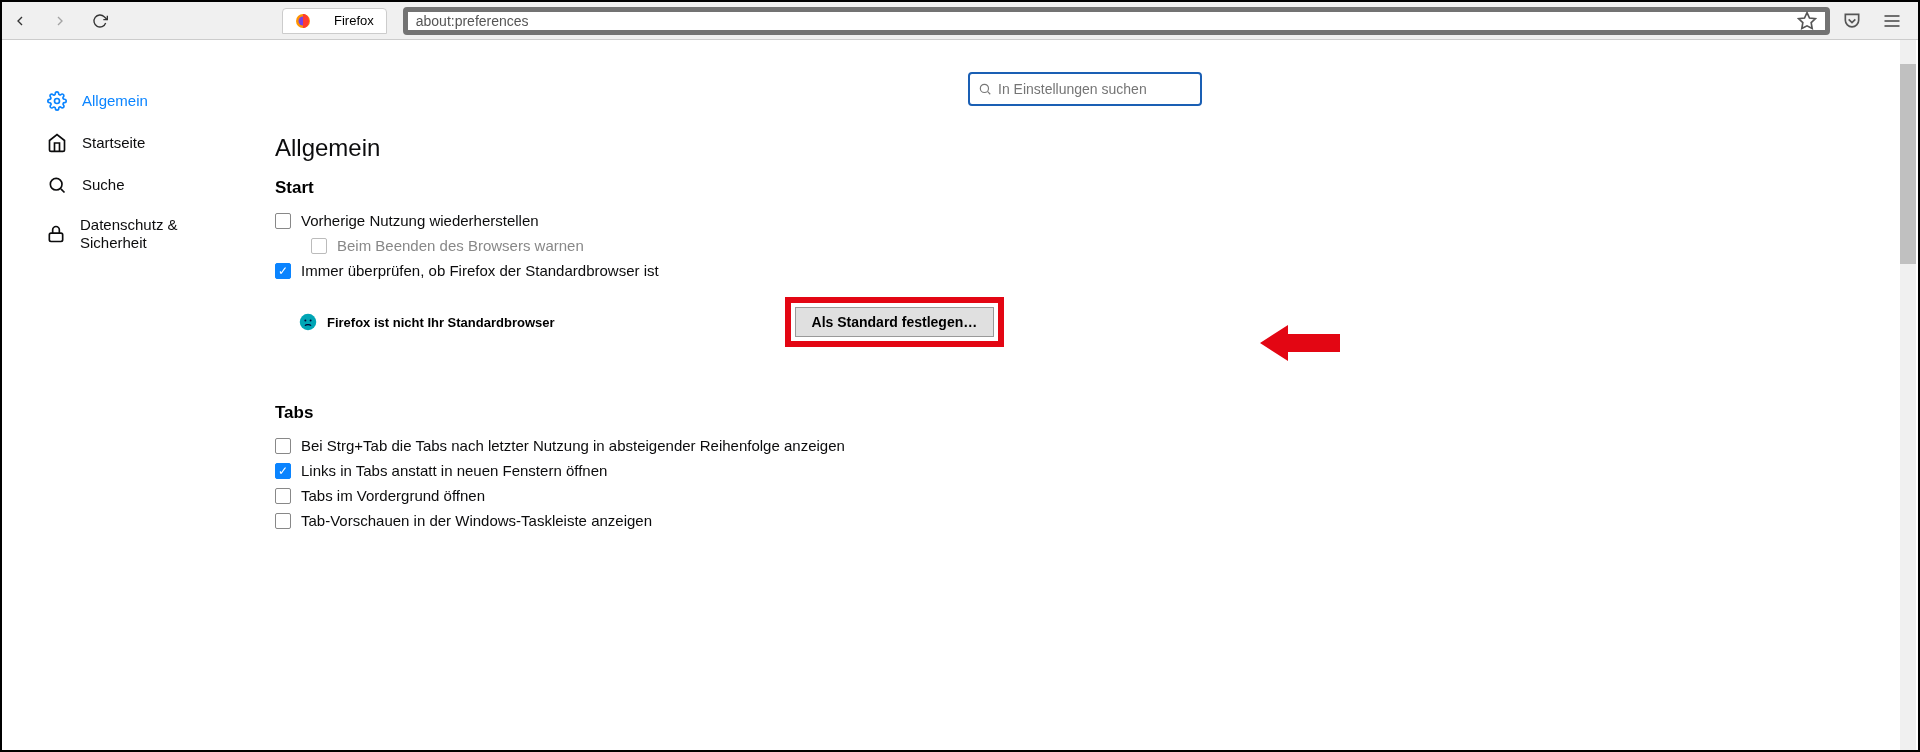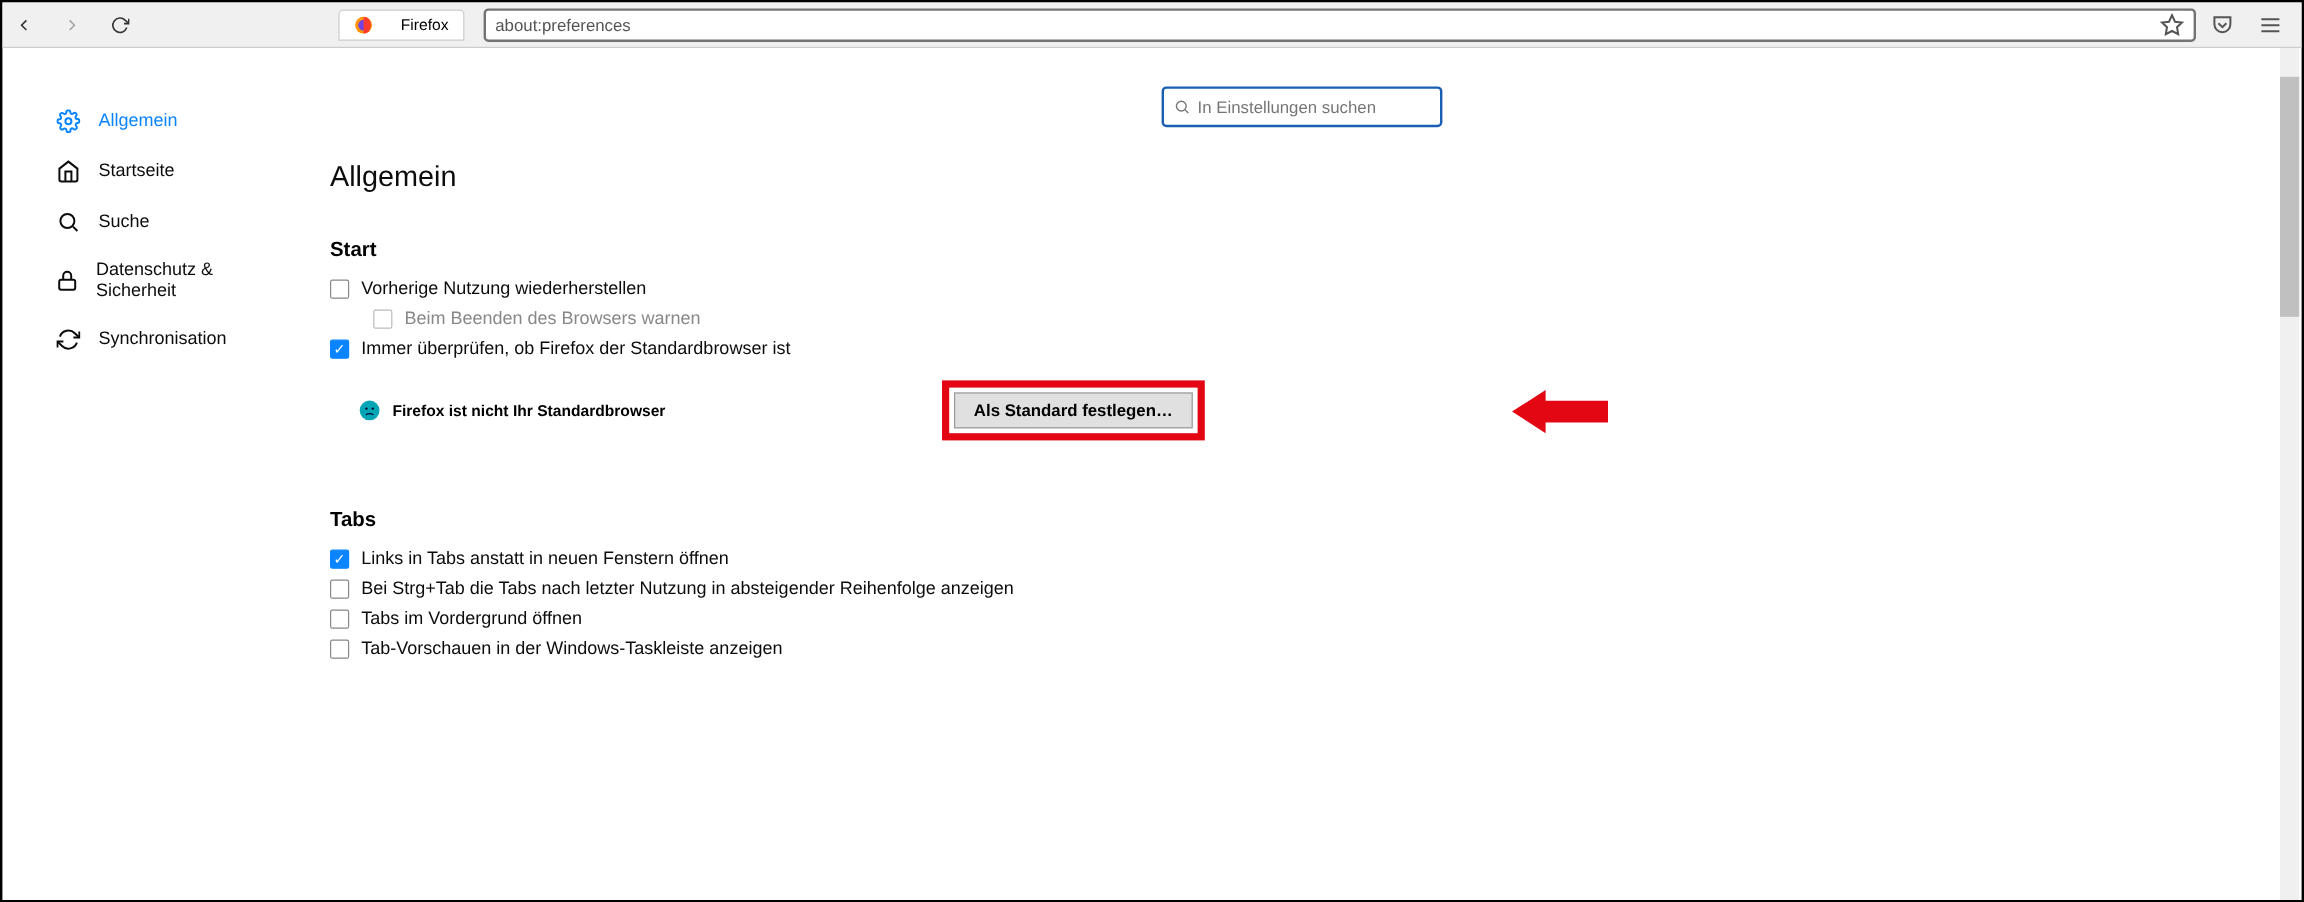--- a/index.html
+++ b/index.html
@@ -5,21 +5,21 @@
 * { margin: 0; padding: 0; box-sizing: border-box; font-family: "Segoe UI", Arial, sans-serif; }
 body { width: 1920px; height: 752px; background: #fff; border: 2px solid #000; overflow: hidden; }
 
 
 .toolbar { height: 38px; background: #f0f0f0; border-bottom: 1px solid #ccc; display: flex; align-items: center; padding: 0 8px; gap: 12px; }
 .nav-btns { display: flex; gap: 20px; align-items: center; }
 .nav-btn { width: 20px; height: 20px; display: flex; align-items: center; justify-content: center; color: #333; cursor: pointer; }
 .nav-btn svg { width: 16px; height: 16px; }
 .tab { background: #fff; border: 1px solid #ccc; border-radius: 4px 4px 0 0; padding: 4px 12px; display: flex; align-items: center; gap: 23px; font-size: 13px; margin-left: 160px; }
 .ff-logo { width: 16px; height: 16px; }
-.urlbar { flex: 1; height: 28px; background: #fff; border: 2px solid #737373; border-radius: 4px; display: flex; align-items: center; padding: 0 8px; font-size: 14px; color: #555; margin-left: 4px; }
+.urlbar { flex: 1; height: 28px; background: #fff; border: 5px solid #737373; border-radius: 4px; display: flex; align-items: center; padding: 0 8px; font-size: 14px; color: #555; margin-left: 4px; }
 .url-text { flex: 1; }
 .star-icon, .pocket-icon, .menu-icon { width: 20px; height: 20px; color: #555; display:flex; align-items:center; justify-content:center; }
 .right-icons { display: flex; gap: 20px; padding-right: 8px; align-items:center; }
 
 
 .main { display: flex; height: calc(100% - 38px); position: relative; }
 .scrollbar-track { position: absolute; right: 2px; top: 0; width: 16px; height: 100%; background: #f0f0f0; }
 .scrollbar-thumb { position: absolute; right: 2px; top: 24px; width: 16px; height: 200px; background: #c0c0c0; }
 
 .sidebar { width: 225px; padding: 40px 0 0 44px; }
@@ -29,21 +29,21 @@
 .side-item .ico svg { width: 20px; height: 20px; }
 .side-item .lbl-wrap { line-height: 1.2; }
 
 .content { flex: 1; padding: 26px 0 40px 48px; position: relative; }
 .search-wrap { display:flex; justify-content:center; width: 730px; margin-left: auto; margin-right: auto; position: absolute; left: 493px; top: 32px;}
 .search-box { width: 234px; height: 34px; border: 2px solid #1a5fb4; border-radius: 4px; display:flex; align-items:center; padding: 0 8px; gap: 6px; background:#fff;}
 .search-box svg { width:14px; height:14px; color:#777; }
 .search-box input { border:none; outline:none; font-size:14px; flex:1; color:#999;}
 
 h1 { font-size: 24px; font-weight: 500; color: #0c0c0d; margin-top: 68px; }
-h2 { font-size: 17px; font-weight: 700; margin-top: 36px; margin-bottom: 14px; }
+h2 { font-size: 17px; font-weight: 700; margin-top: 16px; margin-bottom: 14px; }
 
 .row { display:flex; align-items:center; gap:10px; margin: 8px 0; font-size:15px; color:#0c0c0d; }
 .row.indent { margin-left: 24px; }
 .cb { width:16px; height:16px; border:1px solid #888; border-radius:2px; background:#fff; flex-shrink:0; display:flex; align-items:center; justify-content:center; }
 .cb.checked { background:#0a84ff; border-color:#0a84ff; }
 .cb.checked::after { content:"✓"; color:#fff; font-size:12px; line-height:1; }
 .cb.disabled { border-color:#bbb; }
 .row.disabled { color:#888;margin-left:36px; }
 
 .default-row { display:flex; align-items:center; gap:10px; margin: 18px 0 18px 24px; }
@@ -144,30 +144,20 @@
     </div>
     <div class="side-item">
       <span class="ico">
         <svg viewBox="0 0 24 24" fill="none" stroke="#0c0c0d" stroke-width="2">
             <rect x="4" y="11" width="16" height="10" rx="2"></rect>
             <path d="M8 11V7a4 4 0 0 1 8 0v4"></path>
           </svg>
       </span>
       <span class="lbl-wrap">Datenschutz &amp; Sicherheit</span>
     </div>
-    <div class="side-item">
-      <span class="ico">
-        <svg viewBox="0 0 24 24" fill="none" stroke="#0c0c0d" stroke-width="2">
-            <polyline points="23 4 23 10 17 10"></polyline>
-            <polyline points="1 20 1 14 7 14"></polyline>
-            <path d="M3.51 9a9 9 0 0 1 14.85-3.36L23 10M1 14l4.64 4.36A9 9 0 0 0 20.49 15"></path>
-          </svg>
-      </span>
-      <span class="lbl-wrap">Synchronisation</span>
-    </div>
   </div>
 
   <div class="content">
 
     <div class="search-wrap">
       <div class="search-box">
         <svg viewBox="0 0 24 24" fill="none" stroke="currentColor" stroke-width="2">
             <circle cx="11" cy="11" r="7"></circle>
             <line x1="21" y1="21" x2="16.65" y2="16.65"></line>
           </svg>
@@ -207,26 +197,26 @@
 
     <div class="arrow">
       <svg viewBox="0 0 80 44">
           <polygon points="0,22 28,4 28,13 80,13 80,31 28,31 28,40" fill="#e30613"></polygon>
         </svg>
     </div>
 
     <div class="tabs-section">
       <h2>Tabs</h2>
       <div class="row">
+        <span class="cb"></span>
+        <span>Bei Strg+Tab die Tabs nach letzter Nutzung in absteigender Reihenfolge anzeigen</span>
+      </div>
+      <div class="row">
         <span class="cb checked"></span>
         <span>Links in Tabs anstatt in neuen Fenstern öffnen</span>
-      </div>
-      <div class="row">
-        <span class="cb"></span>
-        <span>Bei Strg+Tab die Tabs nach letzter Nutzung in absteigender Reihenfolge anzeigen</span>
       </div>
       <div class="row">
         <span class="cb"></span>
         <span>Tabs im Vordergrund öffnen</span>
       </div>
       <div class="row">
         <span class="cb"></span>
         <span>Tab-Vorschauen in der Windows-Taskleiste anzeigen</span>
       </div>
     </div>

